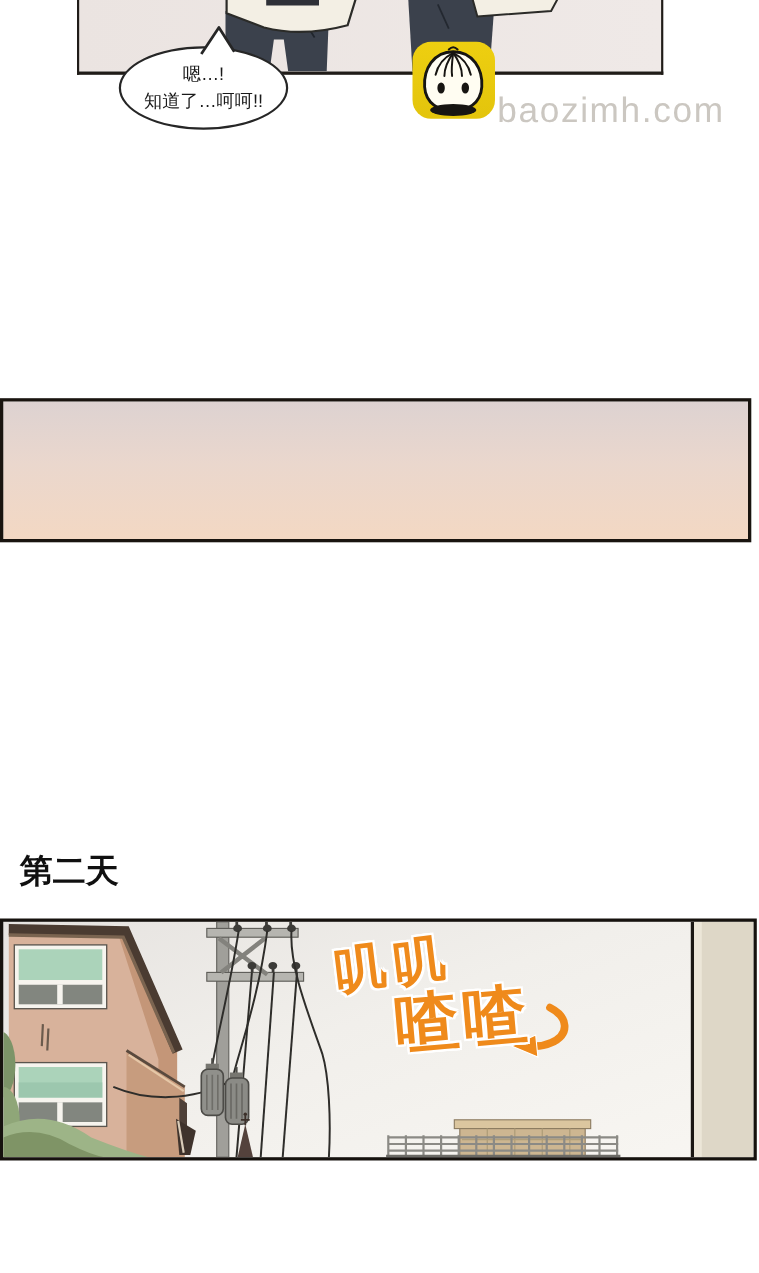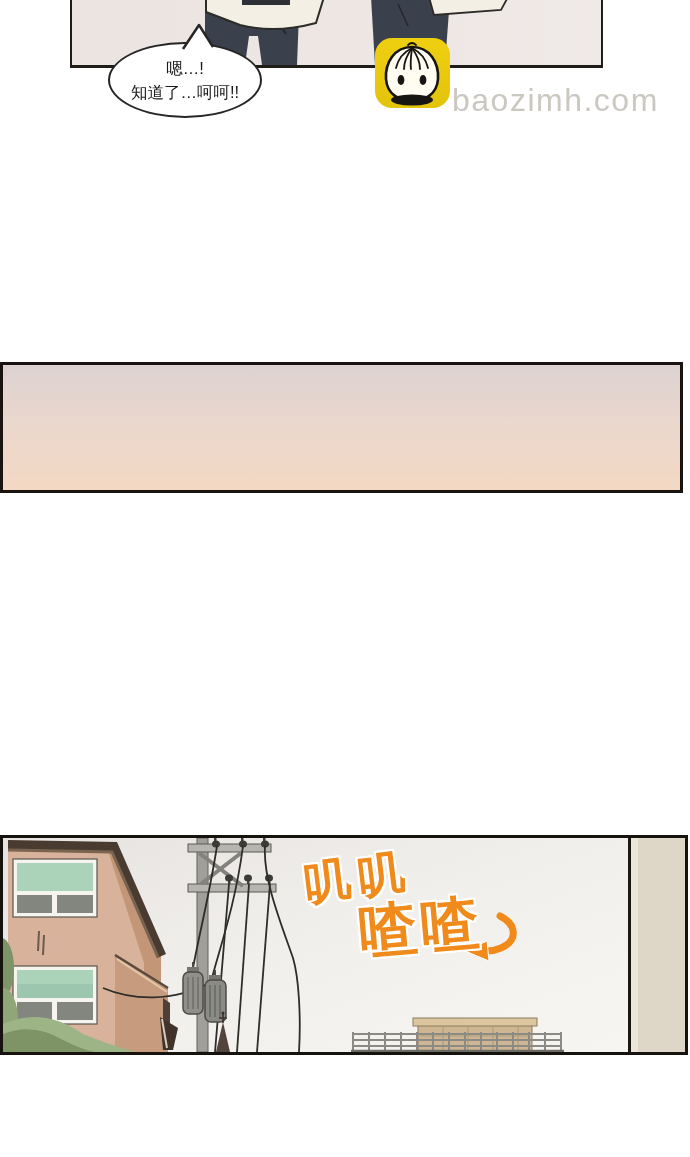--- a/index.html
+++ b/index.html
@@ -82,20 +82,21 @@
       </g>
       <ellipse cx="26" cy="42" rx="3.4" ry="5" fill="#171512"></ellipse>
       <ellipse cx="48" cy="42" rx="3.4" ry="5" fill="#171512"></ellipse>
       <ellipse cx="37" cy="62" rx="21" ry="5.5" fill="#171512"></ellipse>
     </svg>
   </div>
   <div class="wm-url">baozimh.com</div>
 
   <div class="panel-grad"></div>
 
+  <div class="caption">第二天</div>
 
   <div class="panel-scene">
     <svg width="682" height="214" viewBox="0 0 682 214">
 
       <rect x="625" y="0" width="3" height="214" fill="#1b1713"></rect>
       <rect x="628" y="0" width="54" height="214" fill="#ded7c7"></rect>
       <rect x="628" y="0" width="7" height="214" fill="#ece6d8"></rect>
 
       <g>
         <rect x="415" y="186" width="114" height="28" fill="#cdb691" stroke="#8a7a5f" stroke-width="1"></rect>

